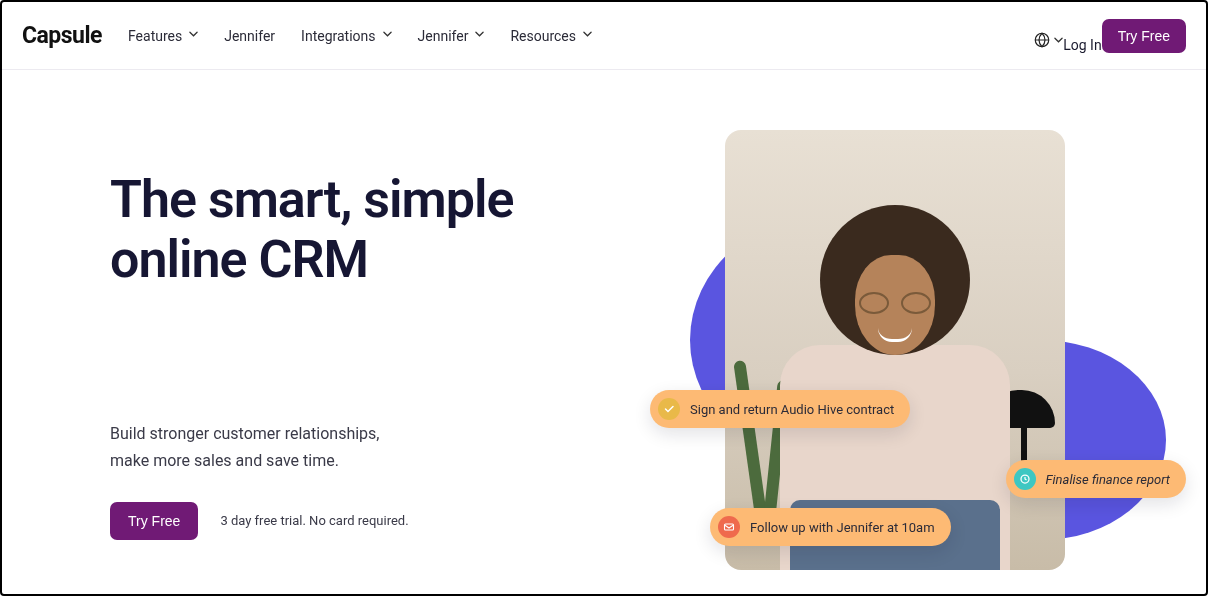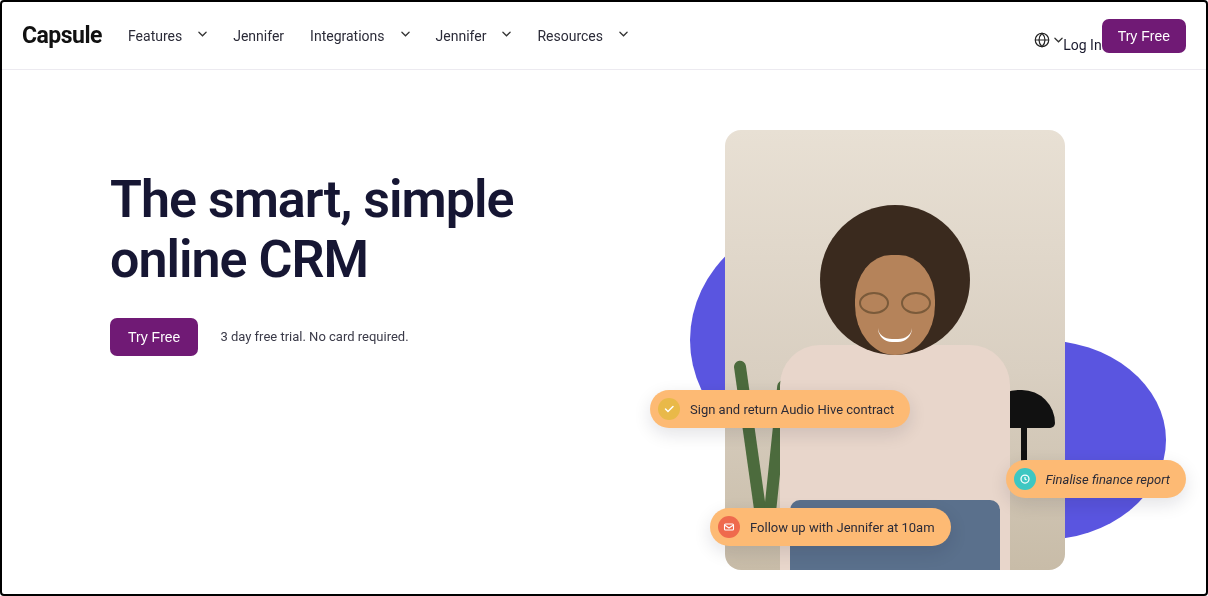--- a/index.html
+++ b/index.html
@@ -35,21 +35,21 @@
     }
     .nav-items {
       display: flex;
       gap: 26px;
       align-items: center;
       flex: 1;
     }
     .nav-item {
       display: flex;
       align-items: center;
-      gap: 16px;
+      gap: 7px;
       font-size: 14px;
       color: #2b2b38;
       cursor: pointer;
     }
     .chev {
       width: 9px;
       height: 9px;
       display: inline-block;
     }
     .chev svg { display:block; }
@@ -318,20 +318,24 @@
       </span>
     </div>
     <a class="login">Log In</a>
     <button class="btn-primary">Try Free</button>
   </div>
 </header>
 
 <section class="hero">
   <div class="hero-left">
     <h1 class="headline">The smart, simple online CRM</h1>
+    <p class="subhead">
+      <span>Build stronger customer relationships,</span><br>
+      <span>make more sales and save time.</span>
+    </p>
     <div class="cta-row">
       <button class="btn-primary hero-btn">Try Free</button>
       <span class="trial-note">3 day free trial. No card required.</span>
     </div>
   </div>
 
   <div class="hero-right">
     <div class="blob-left"></div>
     <div class="blob-right"></div>
 

